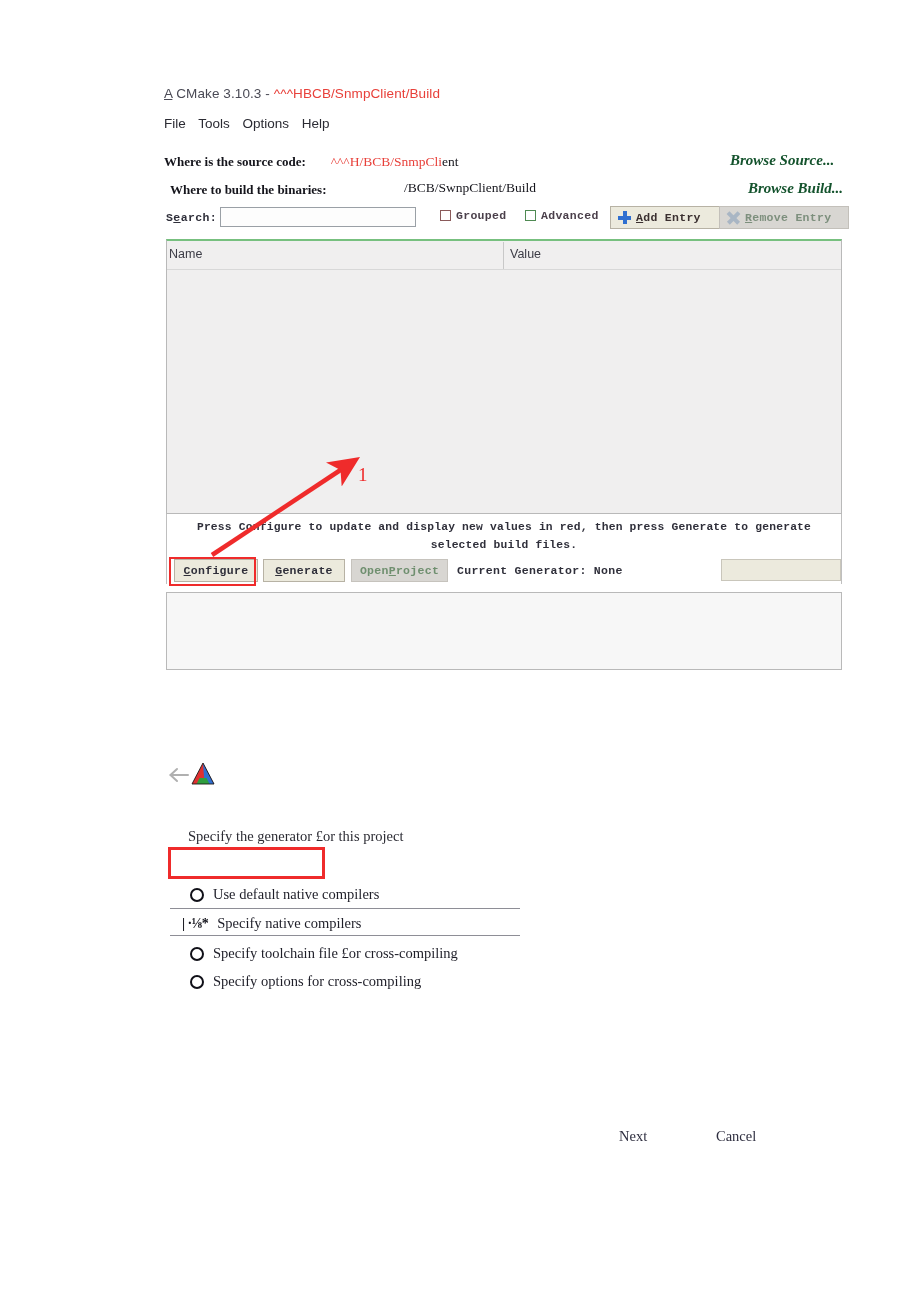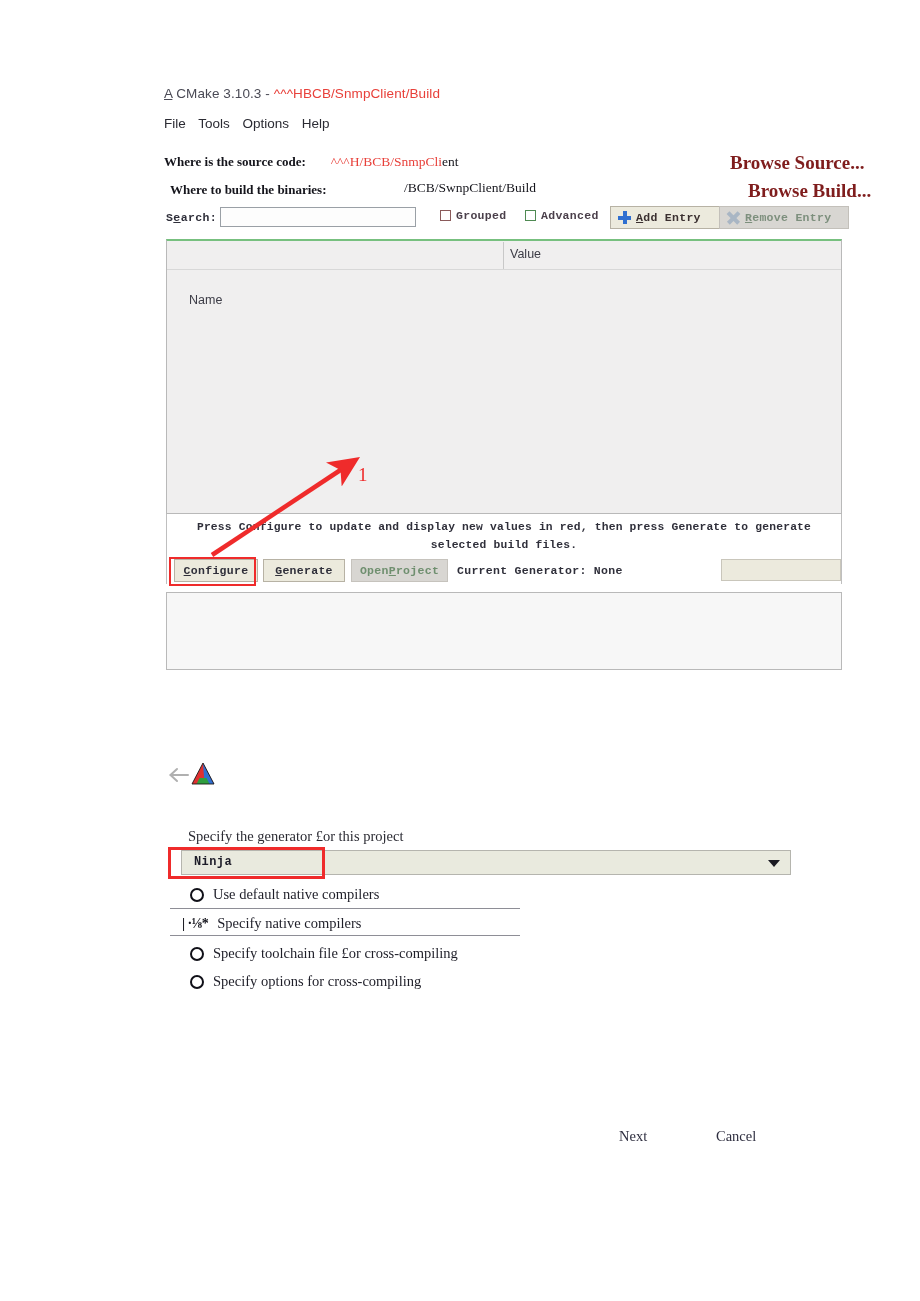--- a/index.html
+++ b/index.html
@@ -62,23 +62,24 @@
     font-family: "Liberation Serif", serif;
     font-weight: normal;
     font-size: 13.5px;
   }
   .path-val.red { color: #e8403a; }
   .path-val.blk { color: #15151c; }
   .browse-btn {
     position: absolute;
     font-family: "Liberation Serif", serif;
     font-weight: bold;
-    font-size: 19px;
-    color: #7f1d1d;
-    white-space: nowrap;
+    font-size: 15px;
+    color: #14532d;
+    white-space: nowrap;
+    font-style: italic;
   }
 
   
   #toolbar-row {
     position: absolute;
     left: 166px; top: 207px;
     width: 676px; height: 24px;
   }
   #search-label {
     position: absolute; left: 0; top: 4px;
@@ -179,21 +180,21 @@
     position: absolute; left: 0; top: 0;
     width: 100%; height: 28px;
     box-sizing: border-box;
   }
   .cache-col {
     position: absolute; top: 6px;
     font-family: "Liberation Sans", sans-serif;
     font-size: 12.5px;
     color: #3c3c46;
   }
-  #col-name { left: 22px; margin-top: 46px; }
+  #col-name { left: 2px; }
   #col-value { left: 343px; }
   #col-divider {
     position: absolute; left: 336px; top: 1px;
     width: 1px; height: 27px; background: #c8c8c8;
   }
   #cache-body-divider {
     position: absolute; left: 0; top: 28px;
     width: 100%; height: 1px; background: #d8d8d8;
   }
 
@@ -494,24 +495,20 @@
 
   <svg id="wiz-logo" viewBox="0 0 26 26">
     <polygon points="13,2 24,23 2,23" fill="#e03030"></polygon>
     <polygon points="13,2 24,23 14.5,23" fill="#2f6fd0"></polygon>
     <polygon points="9.5,17 16.5,17 19.5,23 6.5,23" fill="#2f9e3f"></polygon>
     <polygon points="13,2 24,23 2,23" fill="none" stroke="#1a1a1a" stroke-width="0.9"></polygon>
   </svg>
 
   <div id="wiz-prompt">Specify the generator £or this project</div>
 
-  <div id="generator-select">
-    <span id="generator-value">Ninja</span>
-    <span id="generator-caret"></span>
-  </div>
   <div id="hl-generator"></div>
 
   <div class="hr-thin" id="hr-above"></div>
   <div class="hr-thin" id="hr-below"></div>
 
   <div class="radio-row" id="radio-1">
     <span class="radio-o"></span>
     <span>Use default native compilers</span>
   </div>
 

